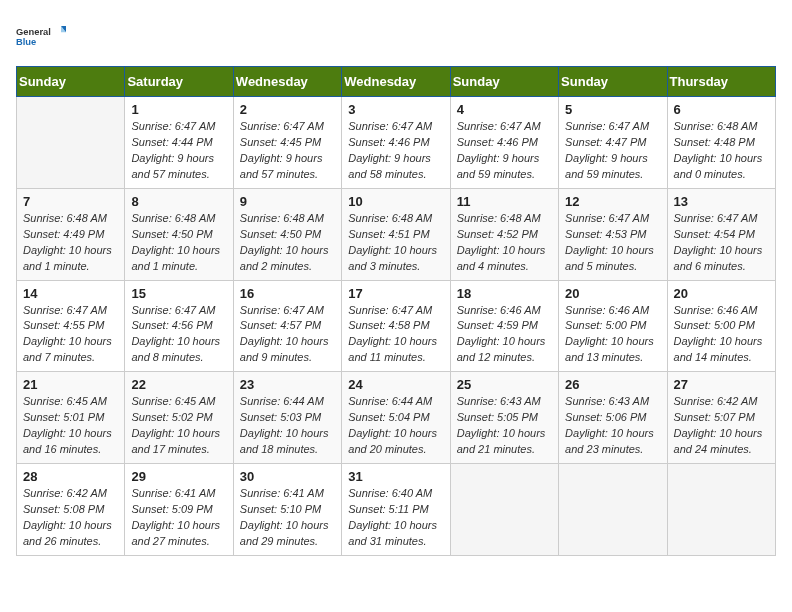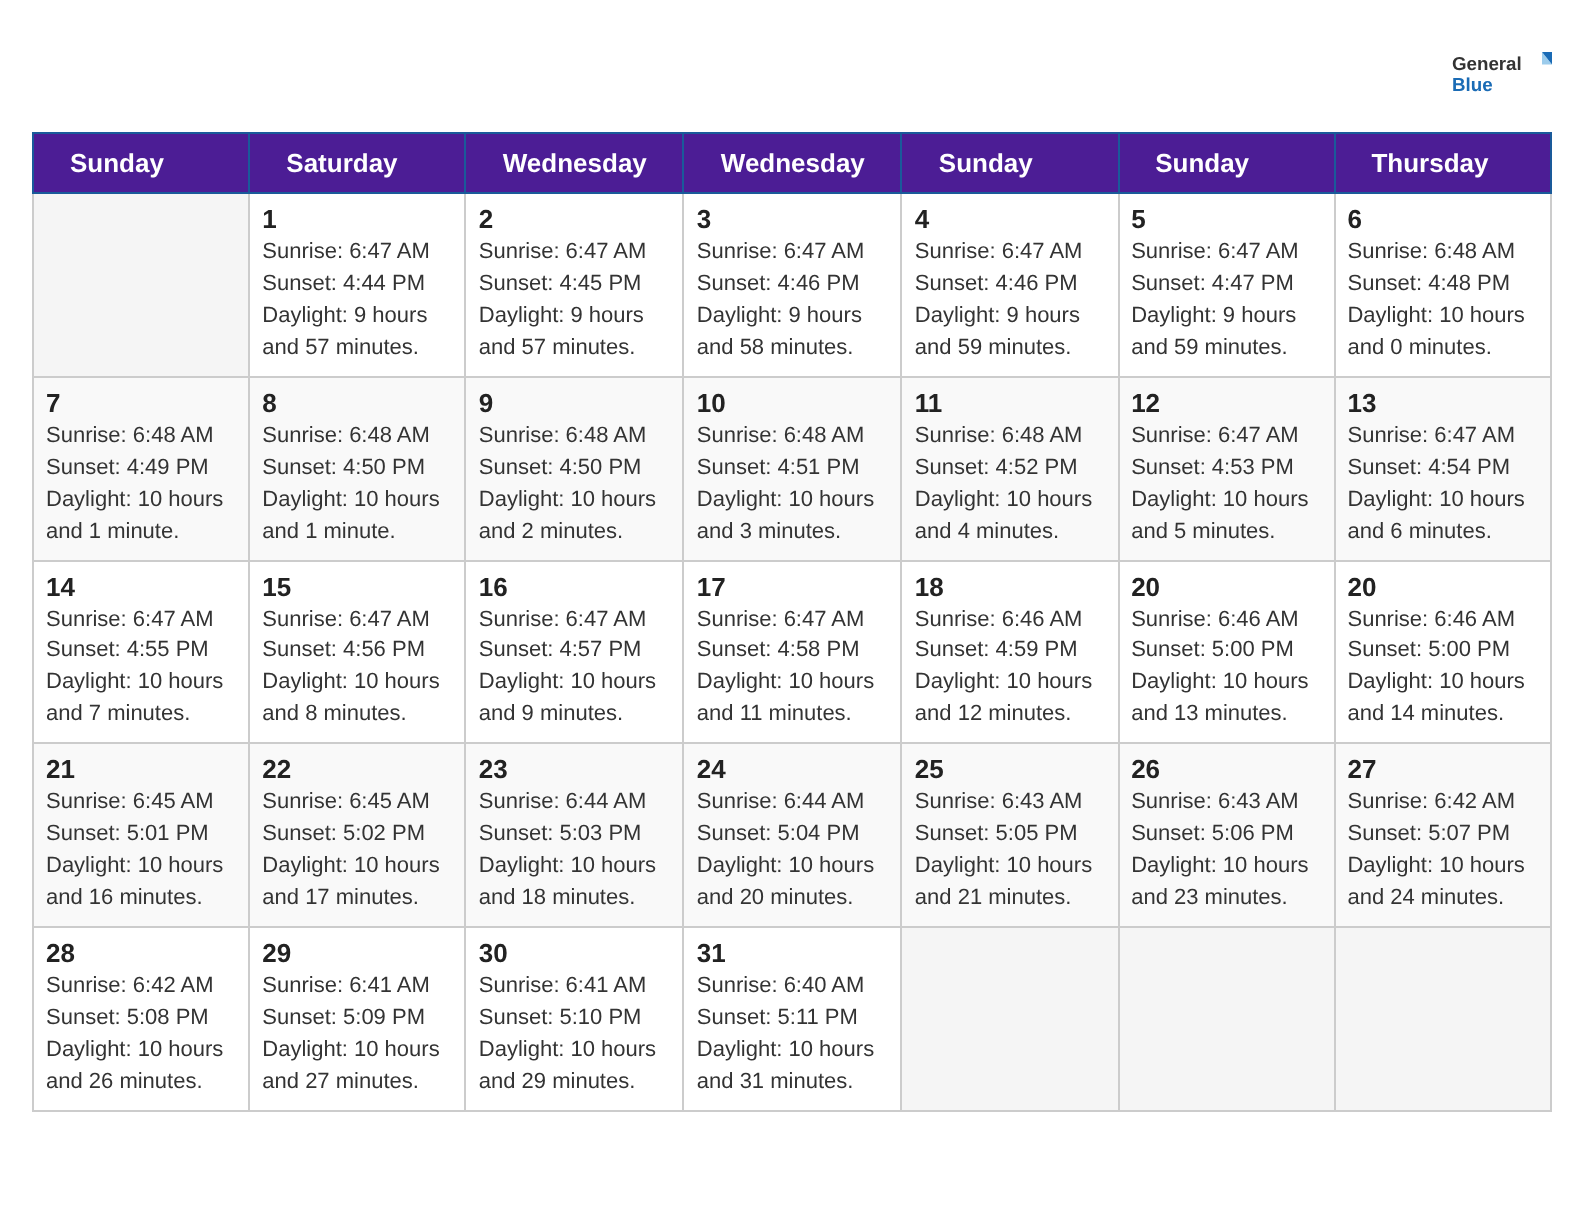--- a/index.html
+++ b/index.html
@@ -5,21 +5,21 @@
     * { box-sizing: border-box; margin: 0; padding: 0; }
     body {
       font-family: Arial, sans-serif;
       background: #fff;
       width: 792px;
       min-height: 612px;
       padding: 16px;
     }
     .header-area {
       display: flex;
-      justify-content: flex-end;
+      justify-content: flex-start;
       align-items: flex-start;
       margin-bottom: 10px;
     }
     .logo {
       display: flex;
       align-items: center;
       gap: 4px;
     }
     .title-area {
       text-align: right;
@@ -32,23 +32,23 @@
     .subtitle {
       font-size: 15px;
       color: #444;
     }
     table {
       width: 100%;
       border-collapse: collapse;
       font-size: 11.5px;
     }
     thead tr th {
-      background-color: #4c1d95;
+      background-color: #4d7c0f;
       color: #fff;
-      padding: 7px 18px;
+      padding: 7px 2px;
       text-align: left;
       font-size: 13px;
       font-weight: bold;
       border: 1px solid #1a5a9a;
     }
     tbody tr td {
       border: 1px solid #ccc;
       vertical-align: top;
       padding: 5px 6px;
       width: 14.28%;
@@ -62,20 +62,21 @@
       font-weight: bold;
       font-size: 13px;
       display: block;
       margin-bottom: 2px;
       color: #222;
     }
     .day-info {
       color: #333;
       font-size: 11px;
       line-height: 1.45;
+      font-style: italic;
     }
     .empty-cell {
       background: #f5f5f5 !important;
     }
   </style>
 </head>
 <body>
 
 <div class="header-area">
   <div class="logo">

